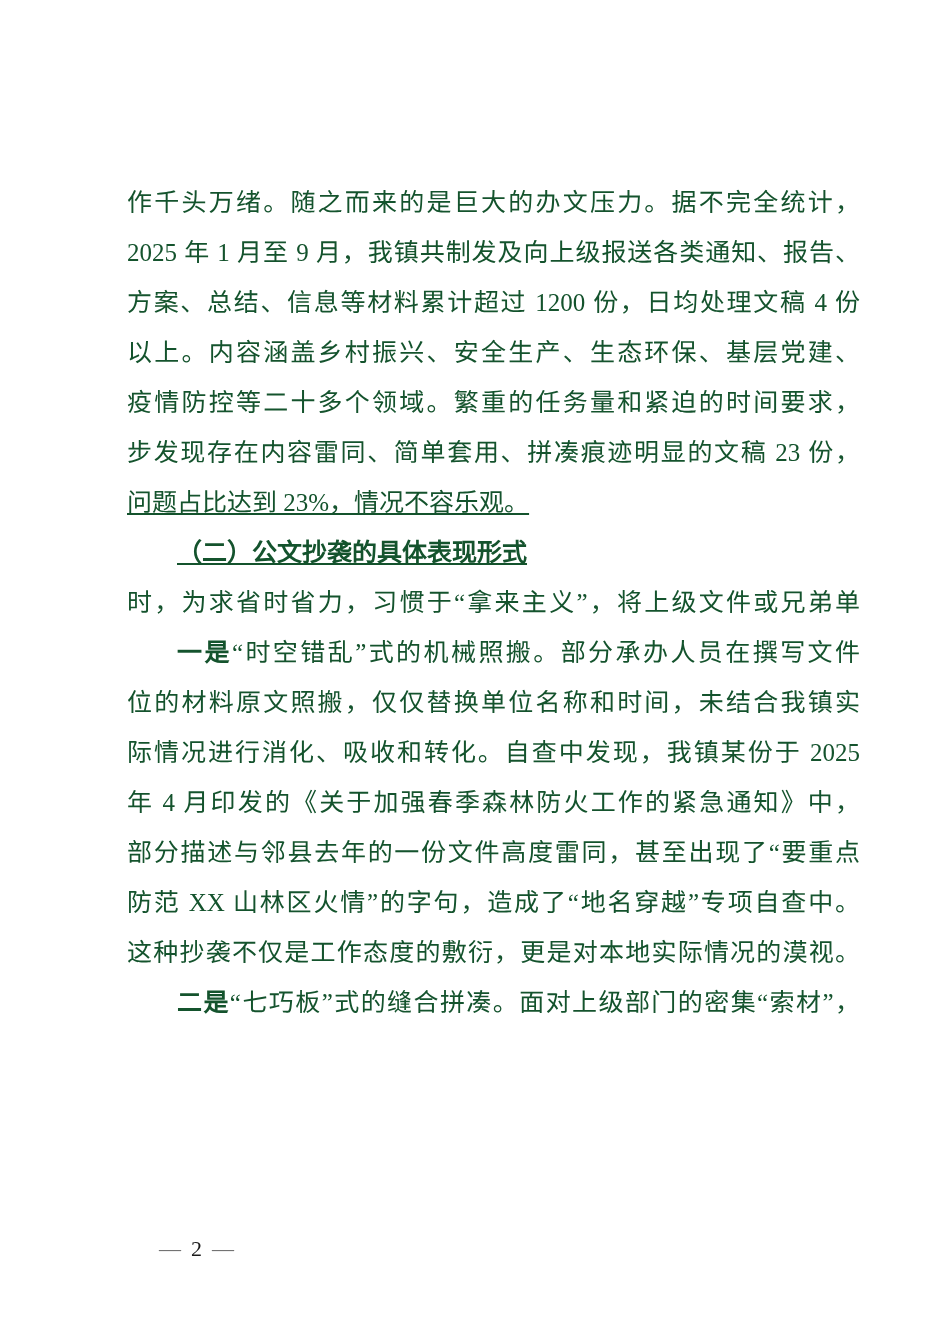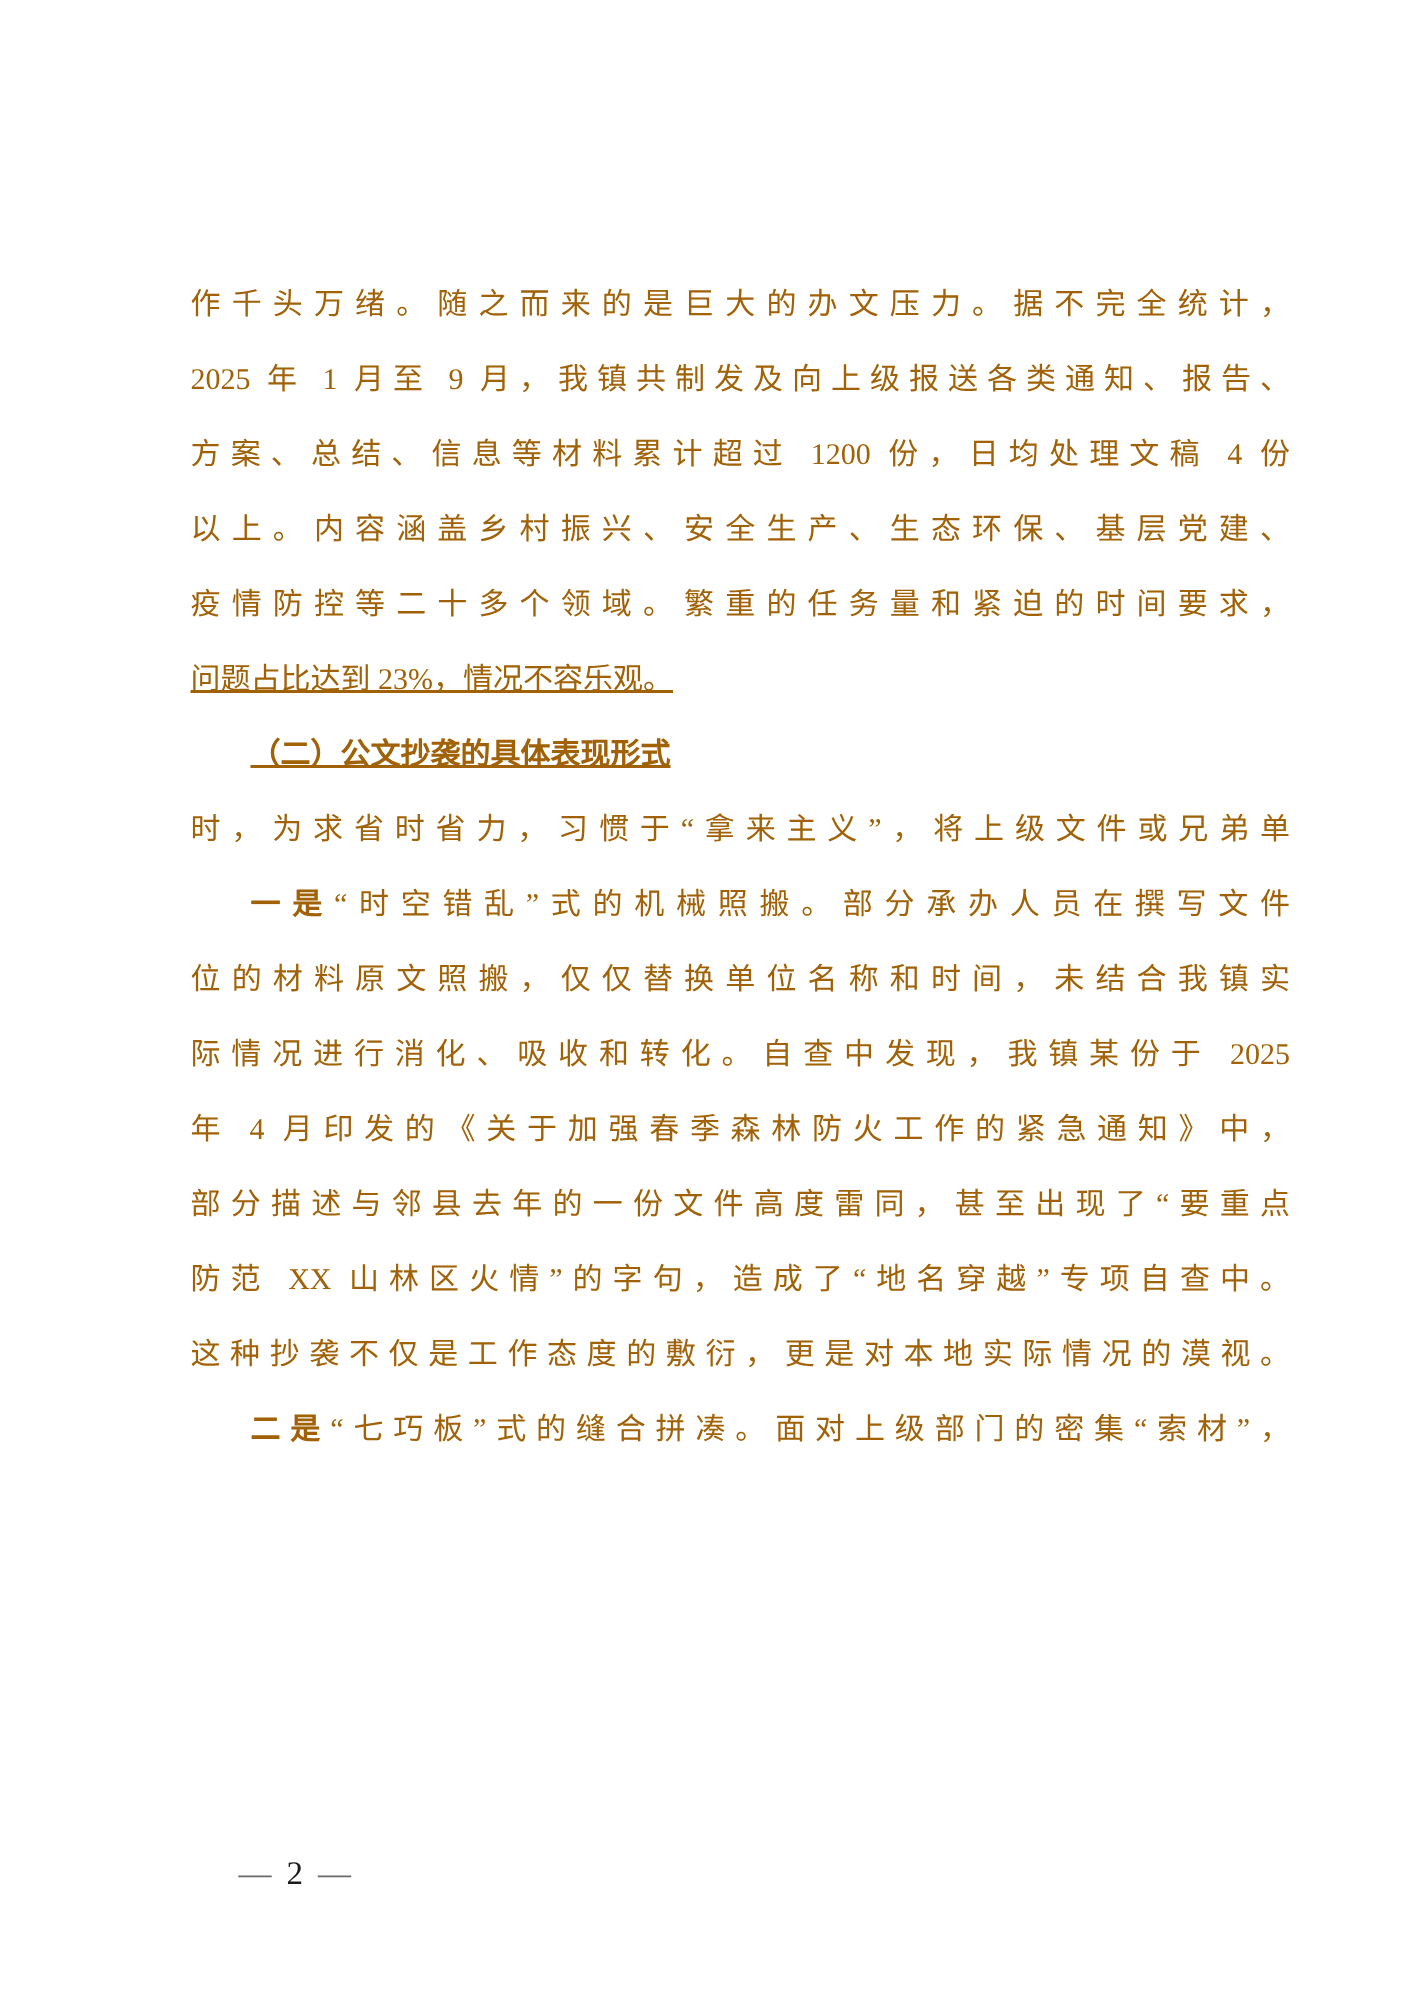--- a/index.html
+++ b/index.html
@@ -18,24 +18,24 @@
   }
   .doc-body {
     position: absolute;
     left: 127px;
     top: 178px;
     width: 733px;
   }
   .line {
     height: 50px;
     line-height: 50px;
-    font-size: 20px;
+    font-size: 25px;
     text-align: justify;
     text-align-last: justify;
-    color: #a16207;
+    color: #14532d;
   }
   .line.indent {
     text-indent: 2em;
   }
   .line.bold {
     font-weight: 700;
   }
   .line.last {
     text-align-last: left;
     text-decoration: underline;
@@ -64,20 +64,21 @@
 <body>
 
 <div class="page">
 
   <div class="doc-body">
       <div class="line">作千头万绪。随之而来的是巨大的办文压力。据不完全统计，</div>
       <div class="line">2025 年 1 月至 9 月，我镇共制发及向上级报送各类通知、报告、</div>
       <div class="line">方案、总结、信息等材料累计超过 1200 份，日均处理文稿 4 份</div>
       <div class="line">以上。内容涵盖乡村振兴、安全生产、生态环保、基层党建、</div>
       <div class="line">疫情防控等二十多个领域。繁重的任务量和紧迫的时间要求，</div>
+      <div class="line">步发现存在内容雷同、简单套用、拼凑痕迹明显的文稿 23 份，</div>
       <div class="line last">问题占比达到 23%，情况不容乐观。</div>
       <div class="line indent bold last">（二）公文抄袭的具体表现形式</div>
       <div class="line">时，为求省时省力，习惯于“拿来主义”，将上级文件或兄弟单</div>
       <div class="line indent"><span class="bold-prefix">一是</span>“时空错乱”式的机械照搬。部分承办人员在撰写文件</div>
       <div class="line">位的材料原文照搬，仅仅替换单位名称和时间，未结合我镇实</div>
       <div class="line">际情况进行消化、吸收和转化。自查中发现，我镇某份于 2025</div>
       <div class="line">年 4 月印发的《关于加强春季森林防火工作的紧急通知》中，</div>
       <div class="line">部分描述与邻县去年的一份文件高度雷同，甚至出现了“要重点</div>
       <div class="line">防范 XX 山林区火情”的字句，造成了“地名穿越”专项自查中。</div>
       <div class="line">这种抄袭不仅是工作态度的敷衍，更是对本地实际情况的漠视。</div>

